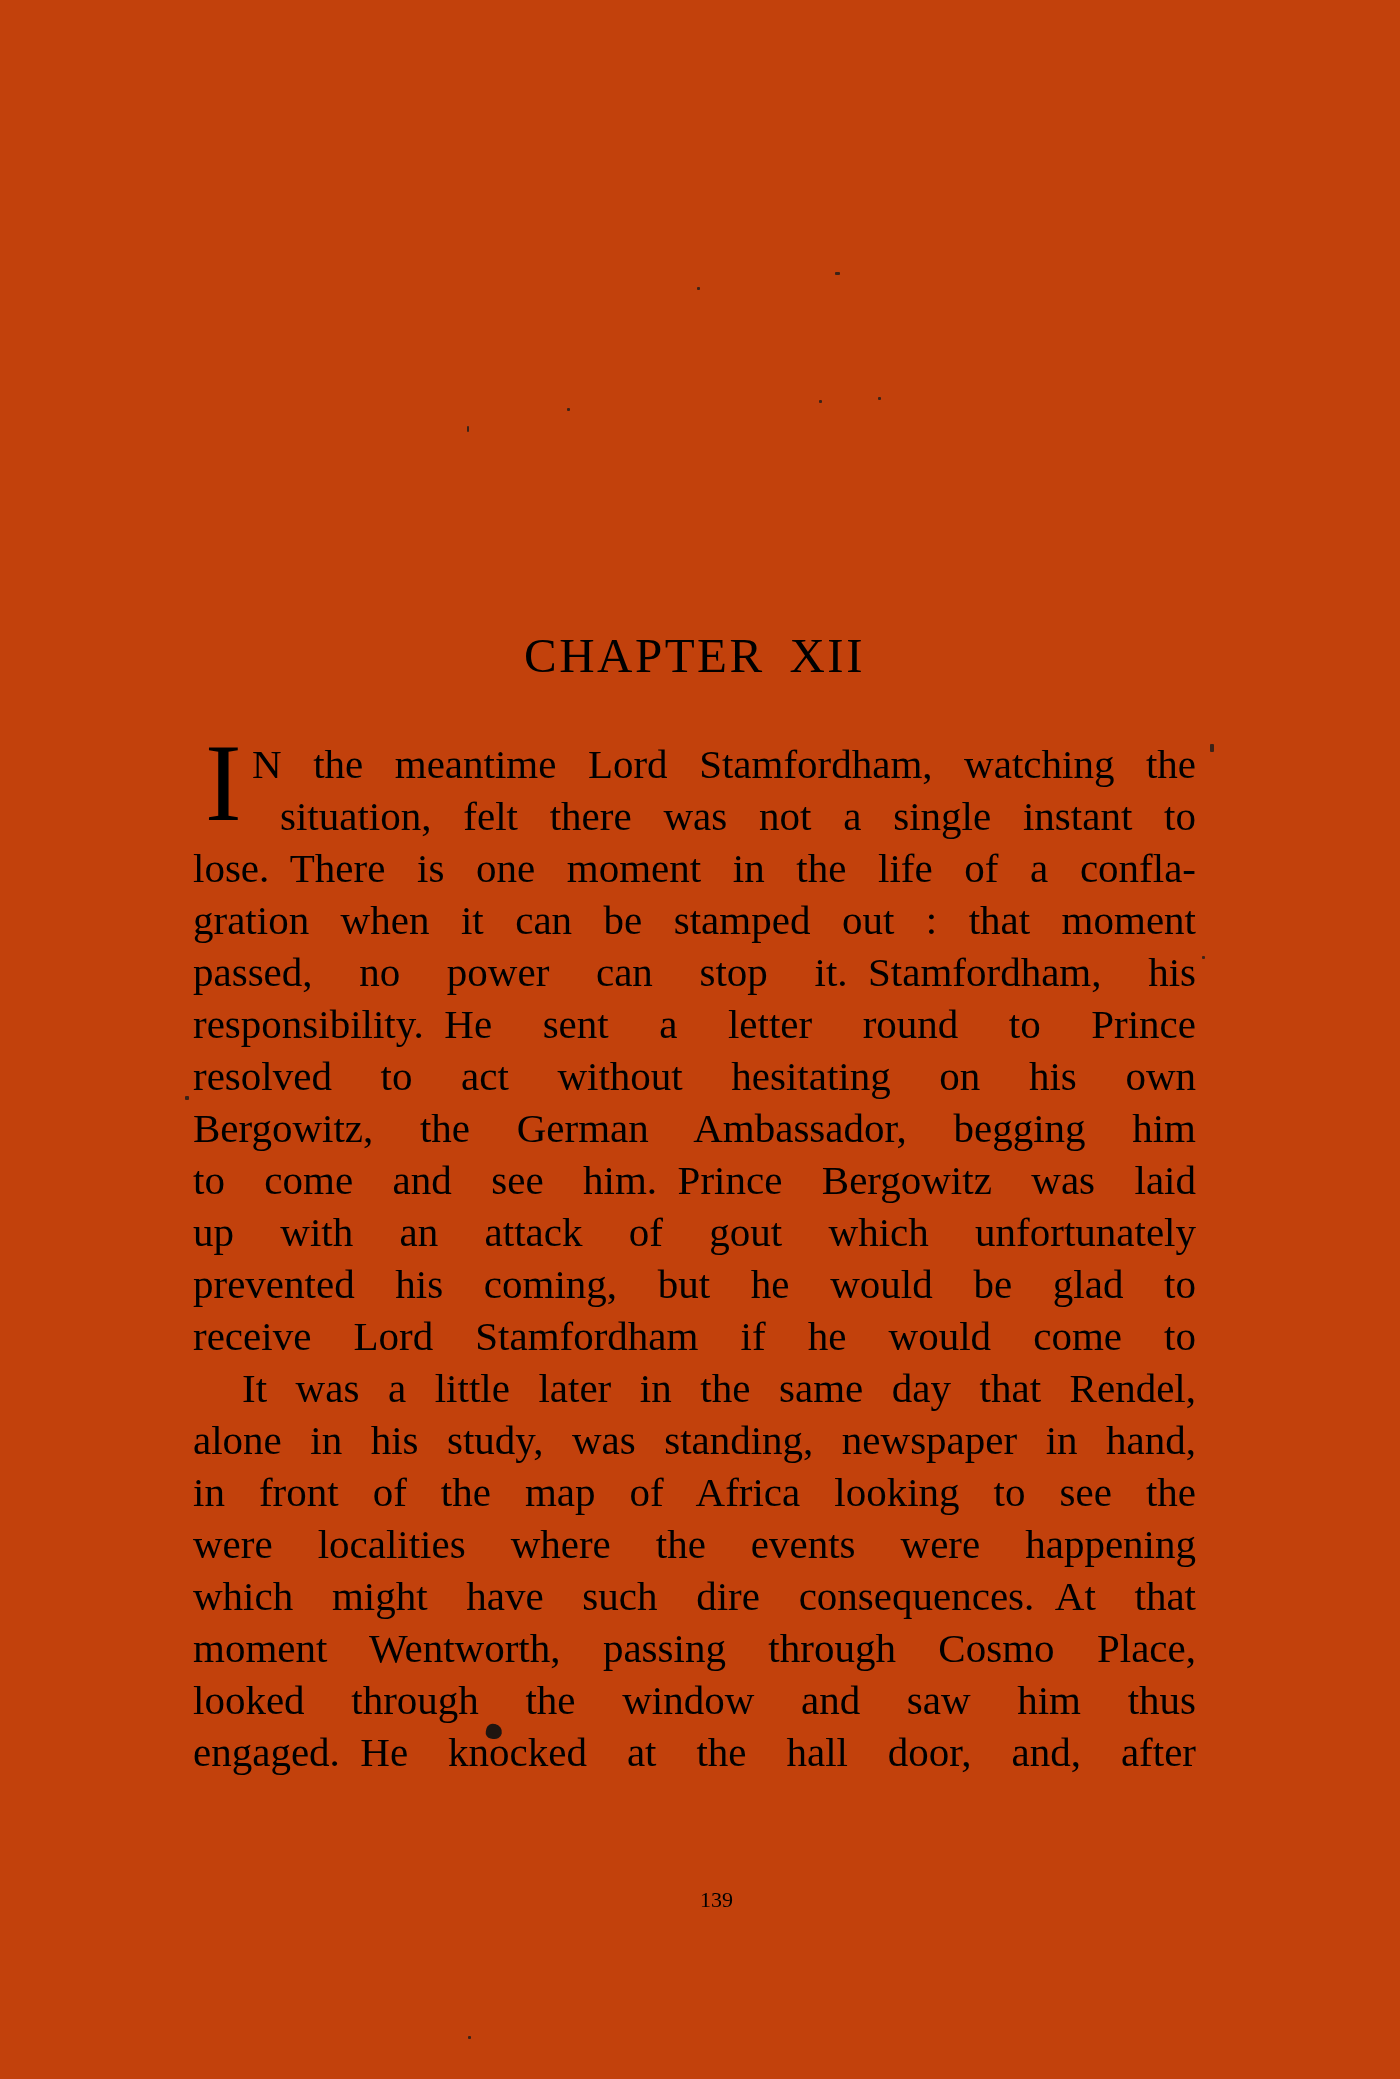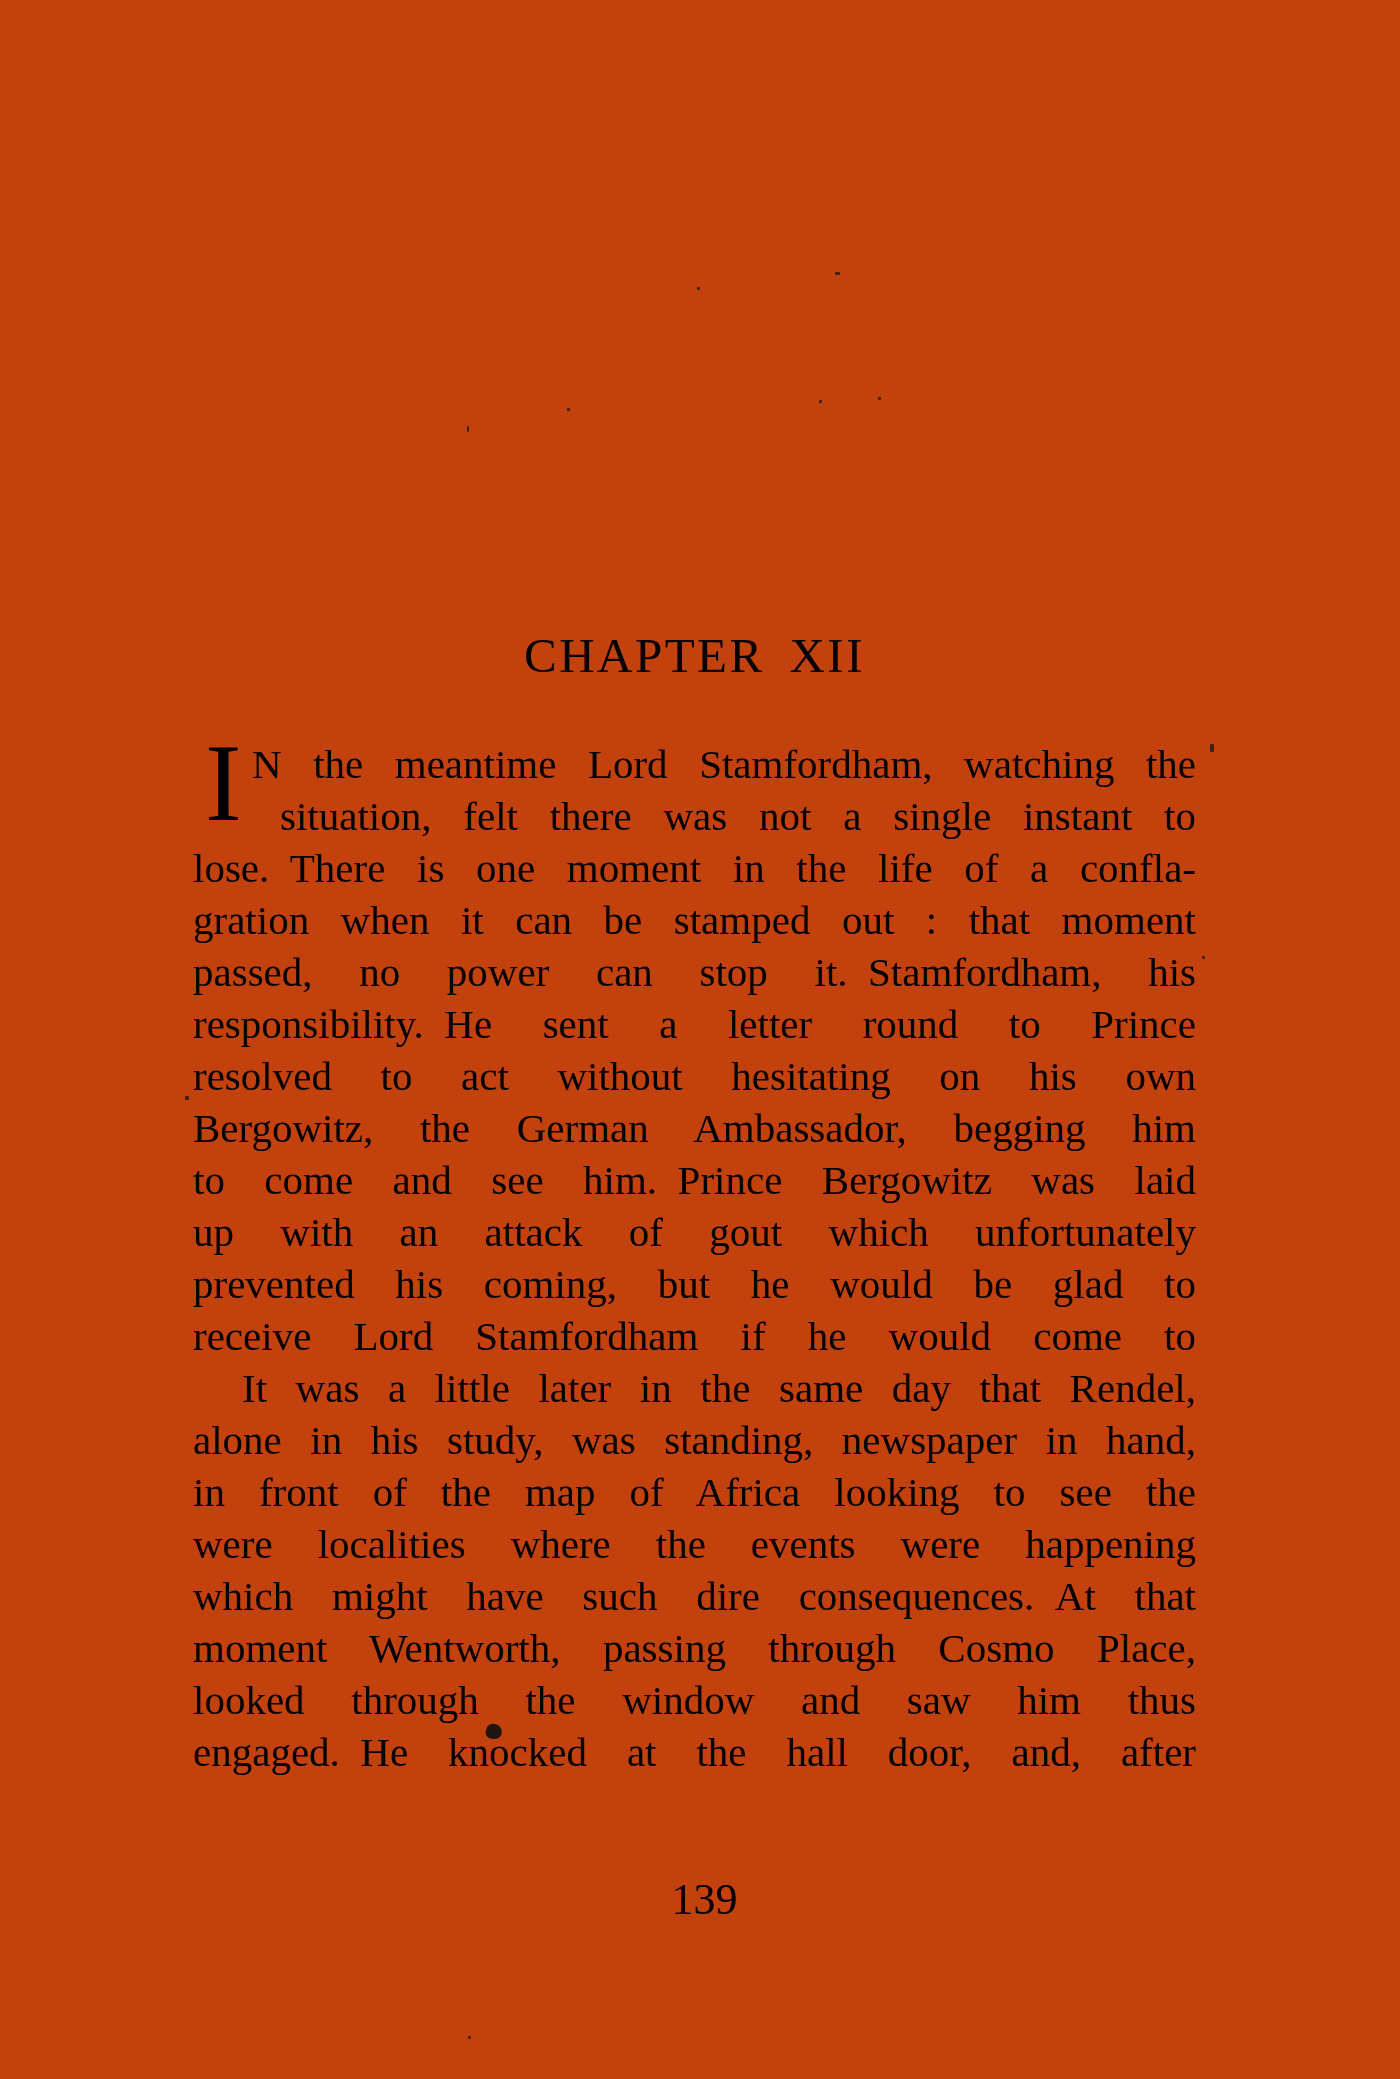--- a/index.html
+++ b/index.html
@@ -54,27 +54,27 @@
   }
   .line.dc1 { padding-left: 59px; }
   .line.dc2 { padding-left: 87px; }
   .line.indent { padding-left: 49px; }
   .line.no-just-last {
     text-align: left;
     text-align-last: left;
   }
   .page-number {
     position: absolute;
-    left: 198px;
+    left: 210px;
     top: 1883px;
     width: 1003px;
     padding-left: 10px;
     box-sizing: border-box;
     text-align: center;
-    font-size: 44px;
+    font-size: 22px;
     line-height: 33px;
   }
   .speck {
     position: absolute;
     background: #1a1a1a;
     border-radius: 1px;
     opacity: 0.8;
   }
   .smudge {
     position: absolute;

